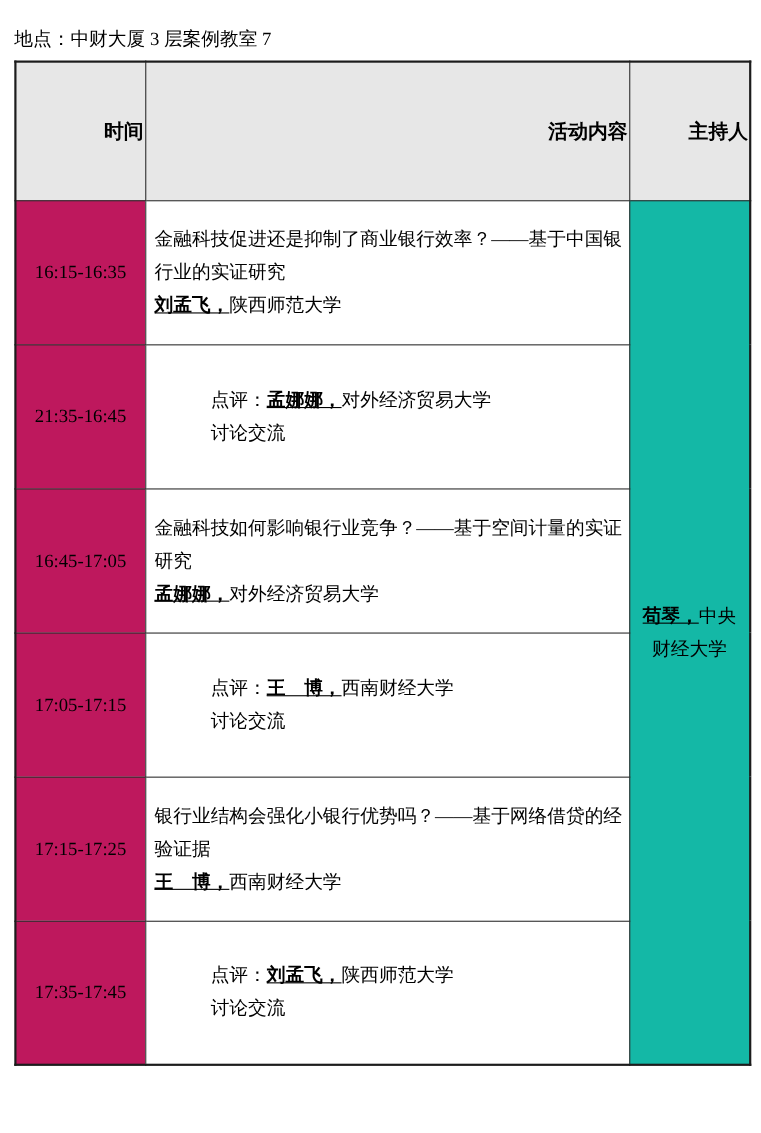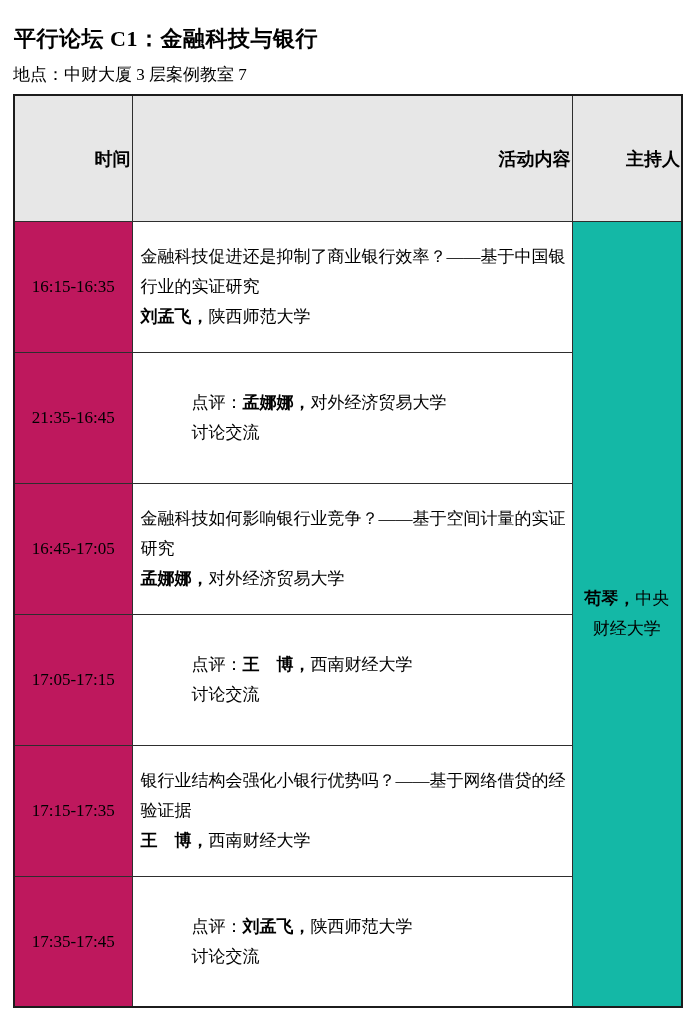--- a/index.html
+++ b/index.html
@@ -69,29 +69,29 @@
     text-align: center;
     vertical-align: middle;
     font-size: 17px;
     line-height: 30px;
     padding: 0 5px;
     background: #14b8a6;
   }
   .bold-name {
     font-family: "Liberation Sans", "DejaVu Sans", sans-serif;
     font-weight: bold;
+    text-decoration: underline;
   }
   .paper-title, .speaker-line, .comment-line, .discussion-line { margin: 0; }
 </style>
 </head>
 <body>
 
 <div class="page">
 
-  <h1 class="page-title">平行论坛 C1：金融科技与银行</h1>
 
   <div class="location-line">地点：中财大厦 3 层案例教室 7</div>
 
   <table class="schedule">
     <colgroup>
       <col style="width:118px">
       <col style="width:440px">
       <col style="width:110px">
     </colgroup>
     <thead>
@@ -132,21 +132,21 @@
 
       <tr>
         <td class="time-cell">17:05-17:15</td>
         <td class="content-cell comment">
           <div class="comment-line"><span>点评：</span><span class="bold-name">王　博，</span><span>西南财经大学</span></div>
           <div class="discussion-line">讨论交流</div>
         </td>
       </tr>
 
       <tr>
-        <td class="time-cell">17:15-17:35</td>
+        <td class="time-cell">17:15-17:25</td>
         <td class="content-cell">
           <div class="paper-title">银行业结构会强化小银行优势吗？——基于网络借贷的经验证据</div>
           <div class="speaker-line"><span class="bold-name">王　博，</span><span>西南财经大学</span></div>
         </td>
       </tr>
 
       <tr>
         <td class="time-cell">17:35-17:45</td>
         <td class="content-cell comment">
           <div class="comment-line"><span>点评：</span><span class="bold-name">刘孟飞，</span><span>陕西师范大学</span></div>

